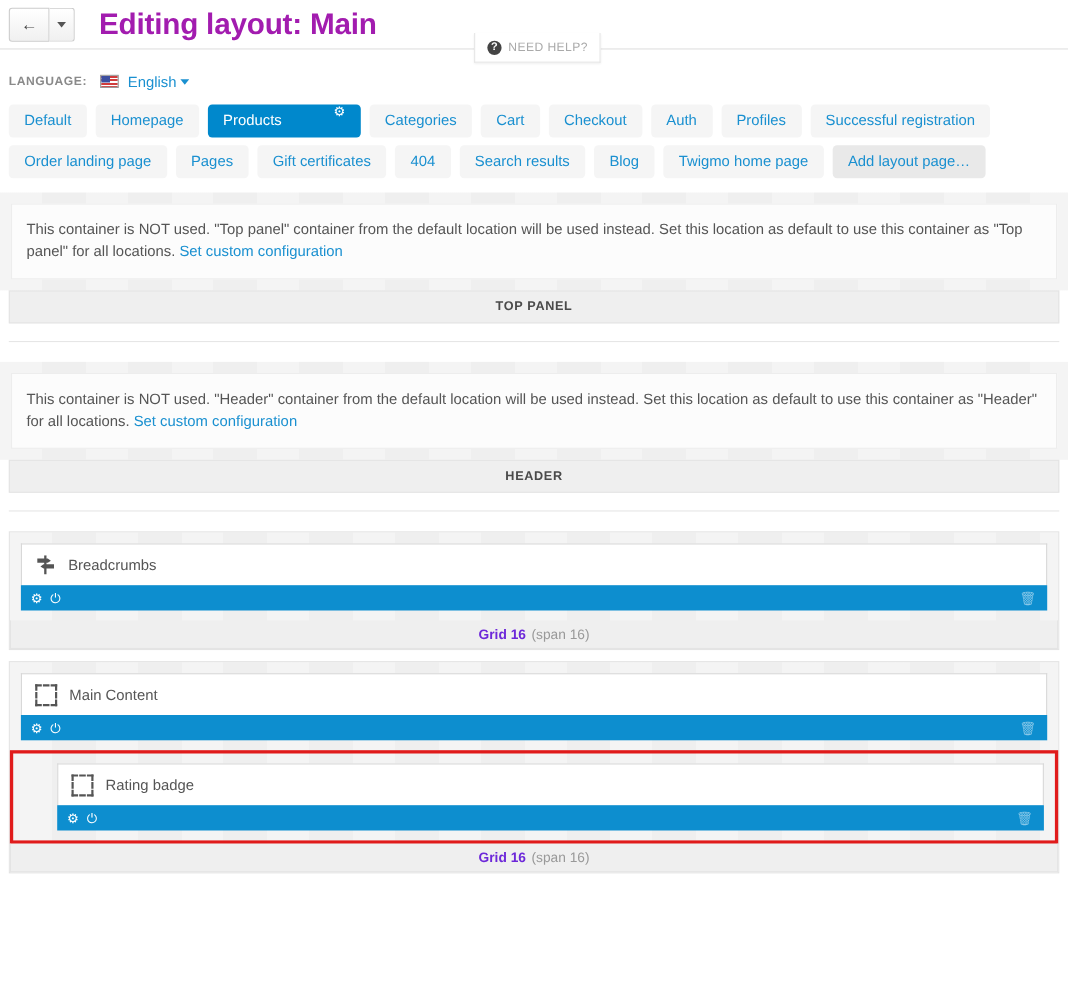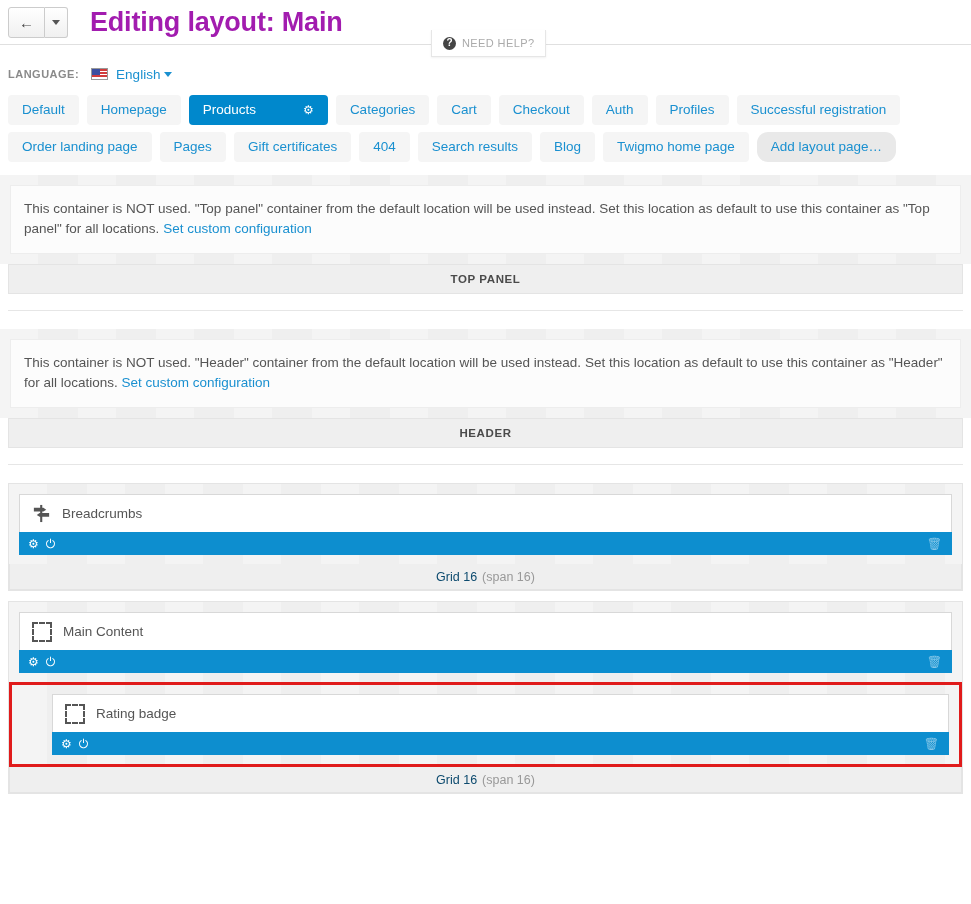--- a/index.html
+++ b/index.html
@@ -121,31 +121,30 @@
   .tab {
     background: #f5f5f5;
     color: #1a90d0;
     border-radius: 4px;
     padding: 0 14px;
     height: 30px;
     line-height: 30px;
     font-size: 13.5px;
     cursor: pointer;
     white-space: nowrap;
-    display: inline-flex; align-items: center;
+    display: inline-flex; align-items: flex-start;
   }
   .tab.active {
     background: #0088cc;
     color: #ffffff;
     gap: 40px;
   }
   .tab.add {
     background: #e9e9e9;
     color: #1a90d0;
-    border-radius: 11px;
   }
   .tab .gear {
     margin-left: 7px; font-size: 12px; line-height: 1;
     color: #ffffff;
   }
 
   
   .canvas { margin-top: 13px; }
 
   .striped {
@@ -234,21 +233,21 @@
   .grid-label {
     background: #efefef;
     border: 1px solid #e4e4e4;
     border-top: none;
     height: 26px;
     display: flex; align-items: center; justify-content: center;
     font-size: 12.5px;
     color: #555555;
     margin: 0 -10px;
   }
-  .grid-label b { font-weight: normal; color: #0c4a6e; }
+  .grid-label b { font-weight: bold; color: #6d28d9; }
   .grid-label span.dim { color: #999999; margin-left: 5px; }
 
   .selected-wrap {
     border: 3px solid #e01b1b;
     margin: 0 -10px;
     padding: 0 10px;
   }
   .pad-top-9 { padding-top: 9px; padding-left: 40px; }
   .pad-bot-9 { padding-bottom: 9px; }
 </style>

